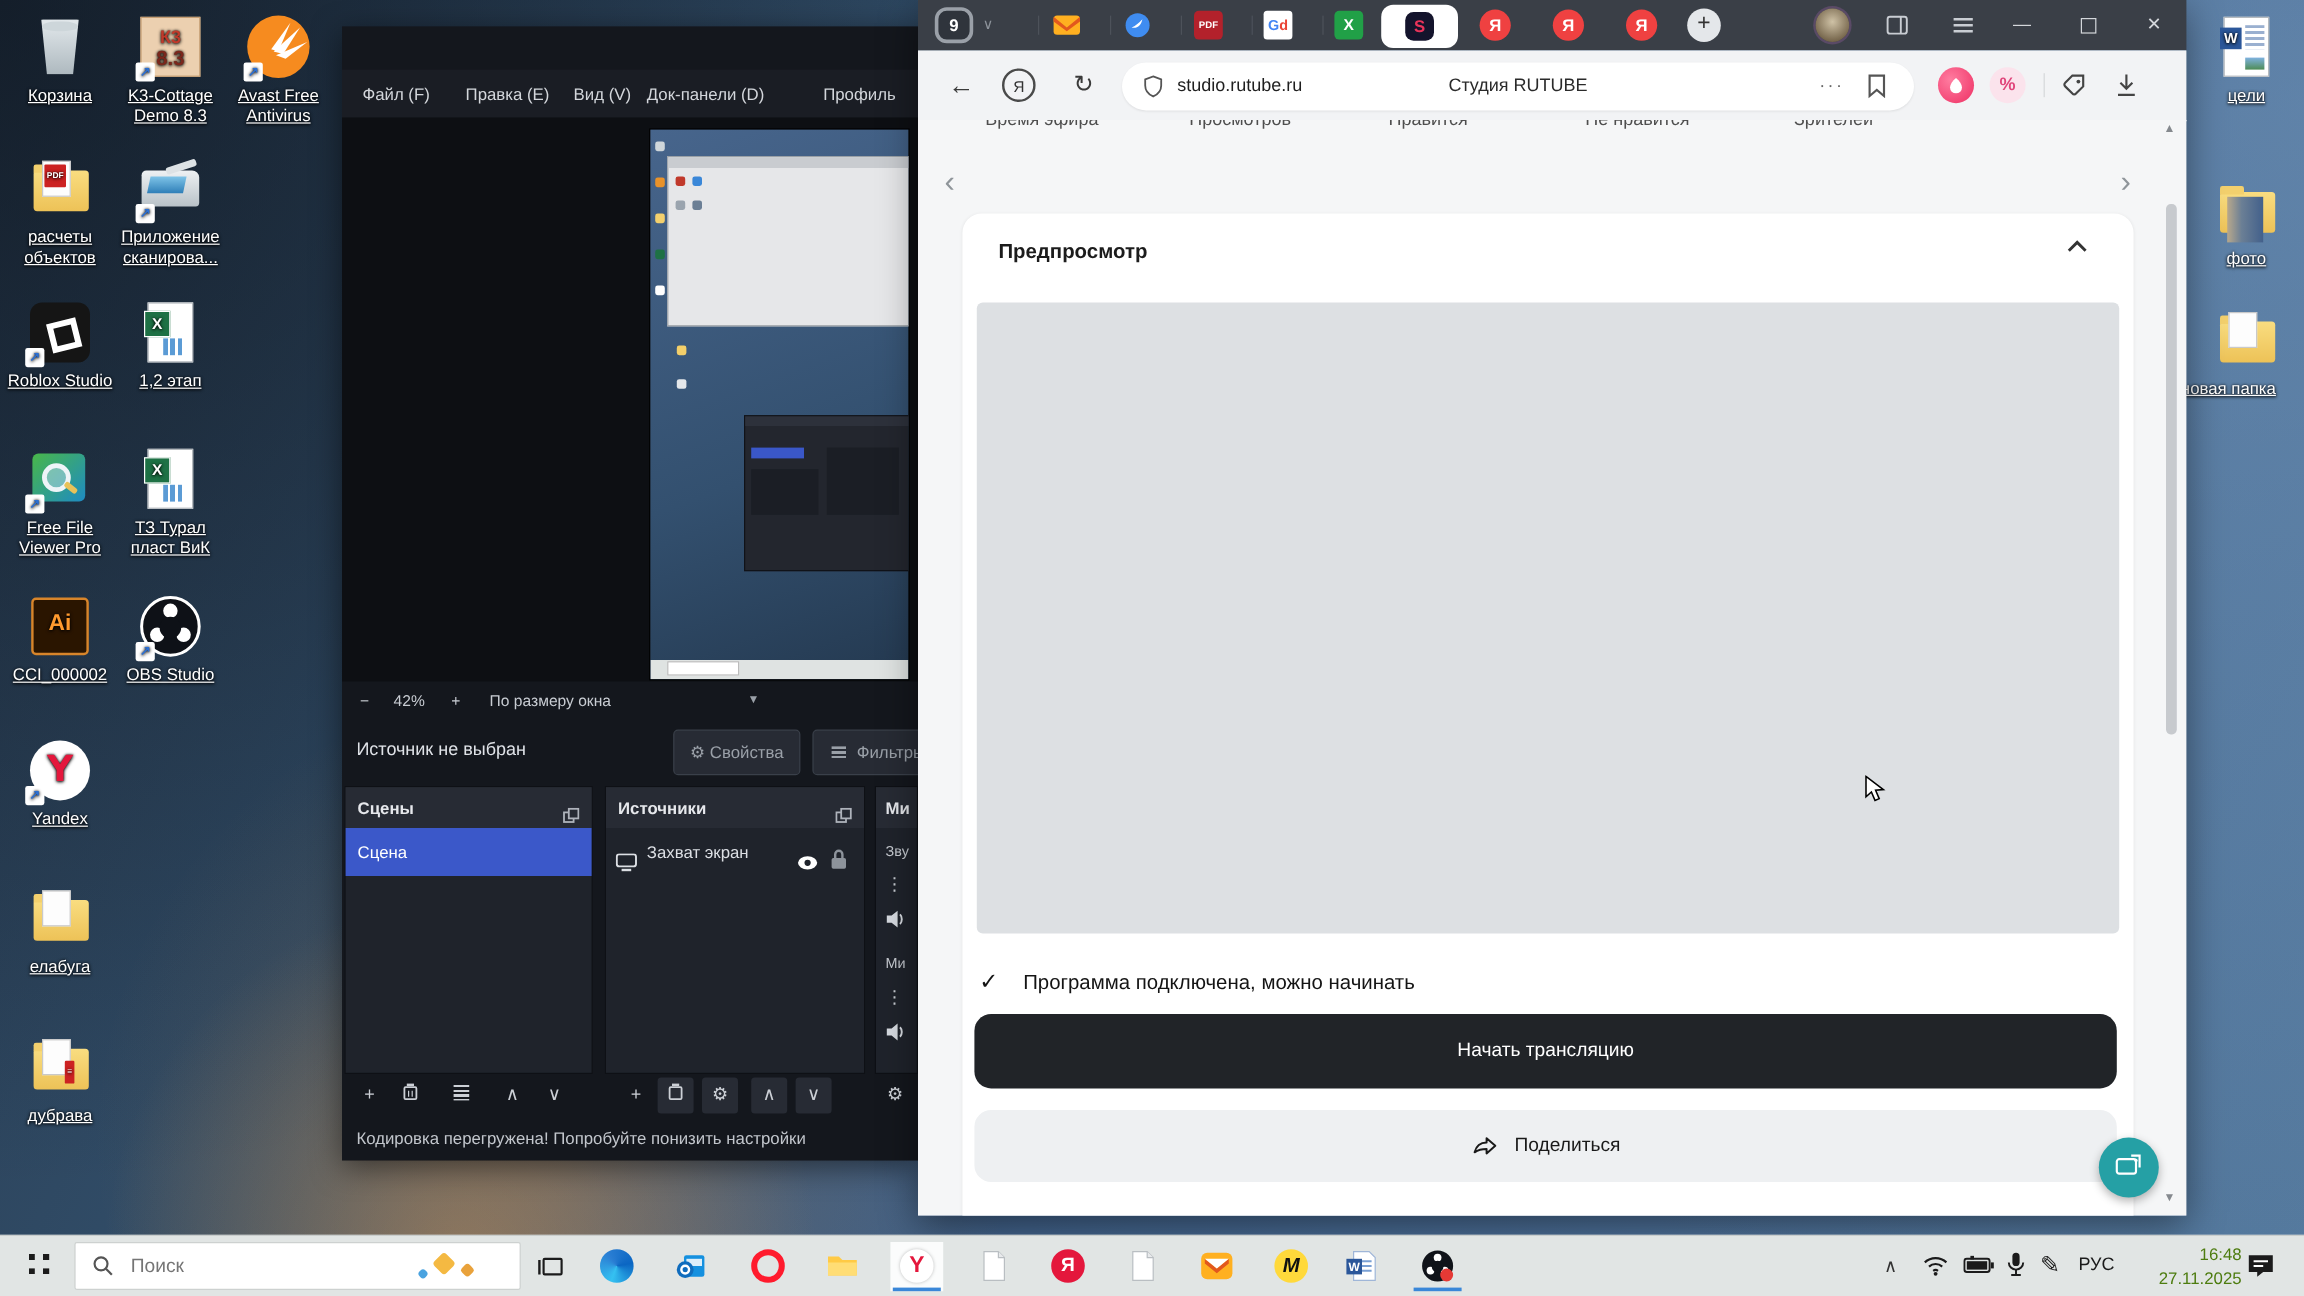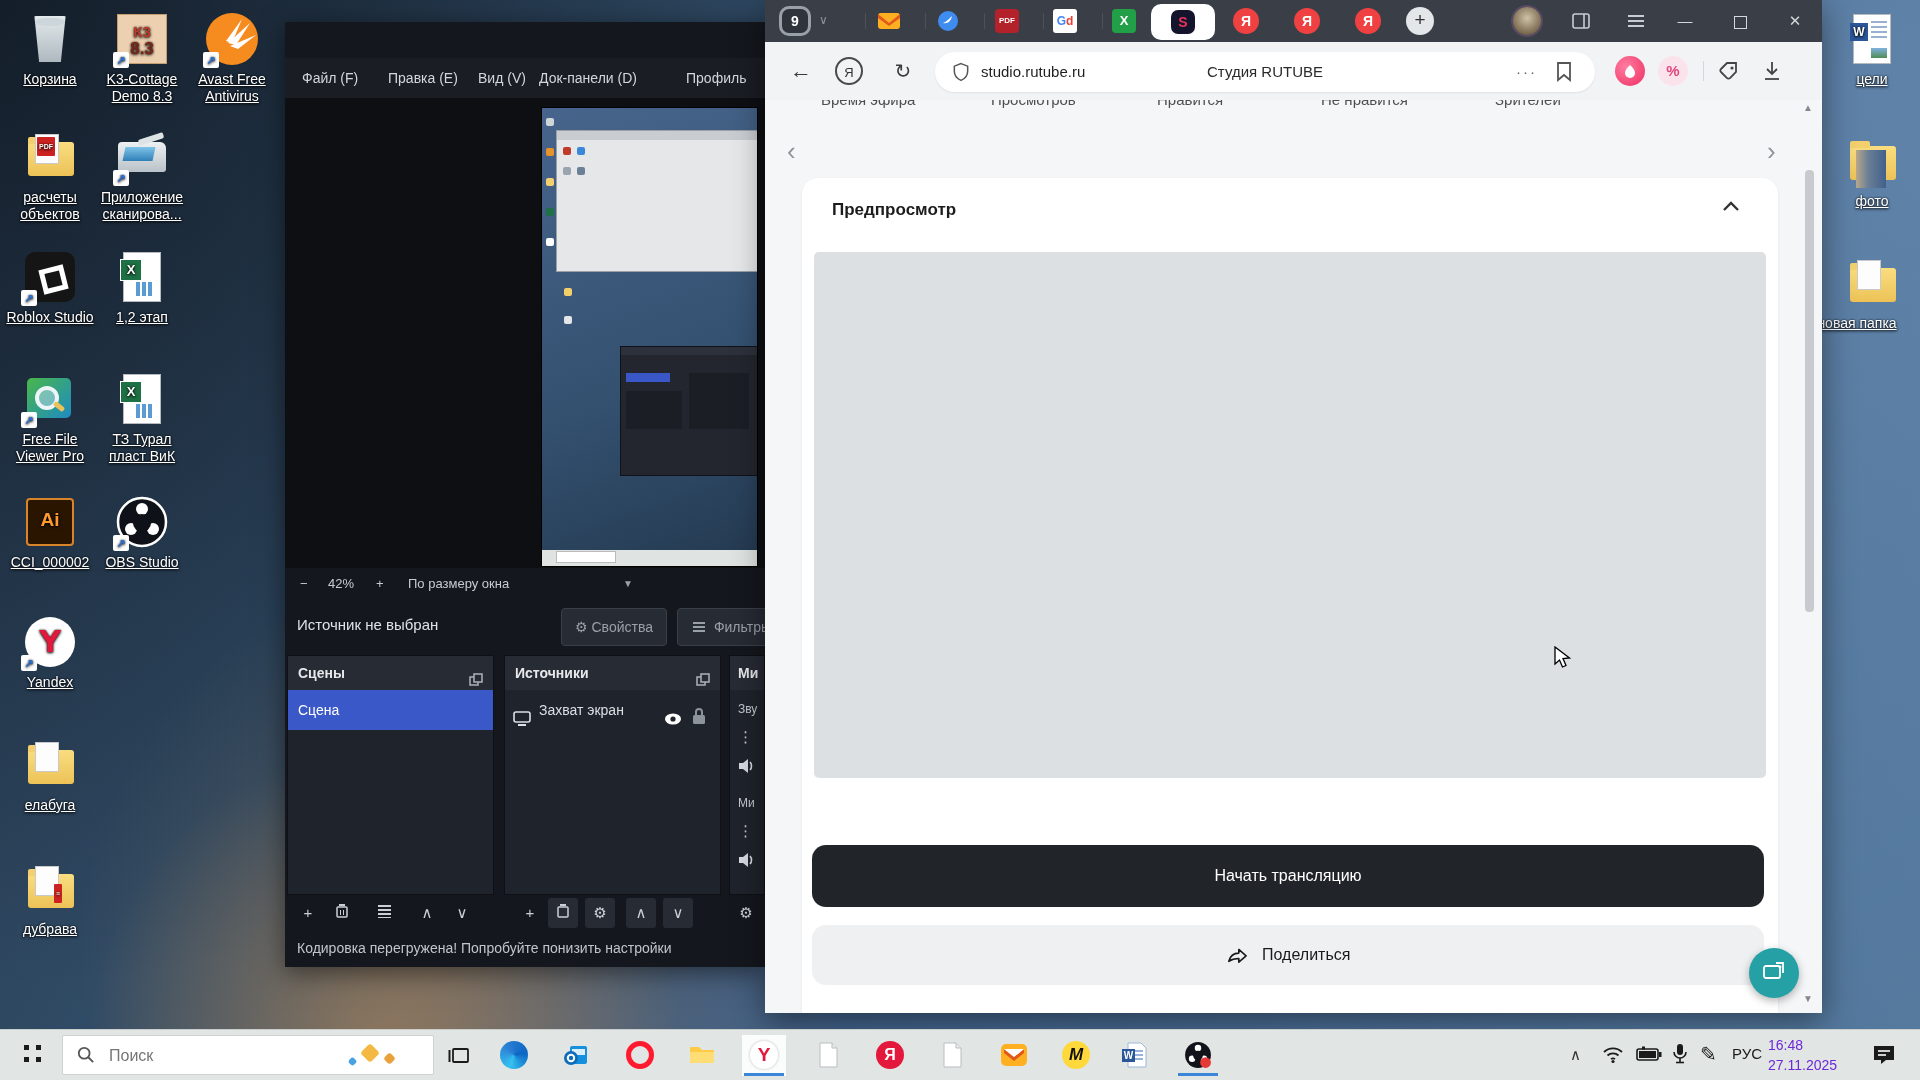--- a/index.html
+++ b/index.html
@@ -170,21 +170,21 @@
     background:conic-gradient(#1b1b1b 0 25%,transparent 0 0) 0 0/10px 10px no-repeat,
                conic-gradient(#1b1b1b 0 25%,transparent 0 0) 12px 0/10px 10px no-repeat,
                conic-gradient(#1b1b1b 0 25%,transparent 0 0) 0 12px/10px 10px no-repeat,
                conic-gradient(#1b1b1b 0 25%,transparent 0 0) 12px 12px/10px 10px no-repeat;}
   .search{position:absolute;left:62px;top:5px;width:372px;height:40px;background:#fff;
     border:1px solid #cdd1d0;border-radius:2px;box-sizing:border-box;}
   .search input{position:absolute;left:44px;top:6px;width:220px;border:0;outline:0;font-size:16px;
     color:#444;font-family:"Liberation Sans",sans-serif;background:transparent;height:26px;}
   .spark{position:absolute;width:14px;height:14px;background:#f4b942;transform:rotate(45deg);border-radius:3px;}
   .tray{position:absolute;top:0;height:51px;color:#1b1b1b;}
-  .clock{position:absolute;left:1768px;top:5px;width:100px;font-size:14px;color:#6d28d9;line-height:20px;text-align:left;}
+  .clock{position:absolute;left:1768px;top:5px;width:100px;font-size:14px;color:#4d7c0f;line-height:20px;text-align:right;}
 
   .cursor{left:1553px;top:646px;z-index:6;}
 </style>
 </head>
 <body>
 
 <div class="screen">
   <div class="abs wallpaper"></div>
 
   <div class="abs dicon" style="left:6px;top:12px">
@@ -311,21 +311,21 @@
   <div class="abs dicon" style="left:1828px;top:12px">
     <div class="ig">
         <div class="iv-word">
       <span class="wb">W</span>
           <span class="lines"></span>
           <span class="pic"></span>
         </div>
       </div>
     <span>цели</span>
   </div>
-  <div class="abs dicon" style="left:1828px;top:134px">
+  <div class="abs dicon" style="left:1828px;top:148px">
     <div class="ig">
         <div class="iv-folder">
           <span class="iv-photo"></span>
         </div>
       </div>
     <span>фото</span>
   </div>
   <div class="abs dicon" style="left:1828px;top:256px">
     <div class="ig">
         <div class="iv-folder">
@@ -572,20 +572,24 @@
       <span class="car" style="left:22px">‹</span>
       <span class="car" style="left:1002px">›</span>
 
       <div class="card">
         <span class="hdg">Предпросмотр</span>
         <span class="collapse">
           <svg width="18" height="12" viewBox="0 0 18 12">
               <path d="M2 10l7-7 7 7" fill="none" stroke="#333" stroke-width="2.4"></path>
             </svg></span>
         <div class="pbox"></div>
+        <div class="ready">
+          <span class="ck">✓</span>
+          <span>Программа подключена, можно начинать</span>
+        </div>
         <div class="startbtn">Начать трансляцию</div>
         <div class="sharebtn">
           <svg width="22" height="20" viewBox="0 0 24 22" style="vertical-align:-4px;margin-right:10px">
             <path d="M3 19c1.5-6 5.5-9 11-9V6l8 7-8 7v-4c-5 0-8 1-11 3z" fill="none" stroke="#1a1a1a" stroke-width="1.8" stroke-linejoin="round"></path>
             </svg>
           <span>Поделиться</span>
         </div>
       </div>
 
       <div class="fab">

